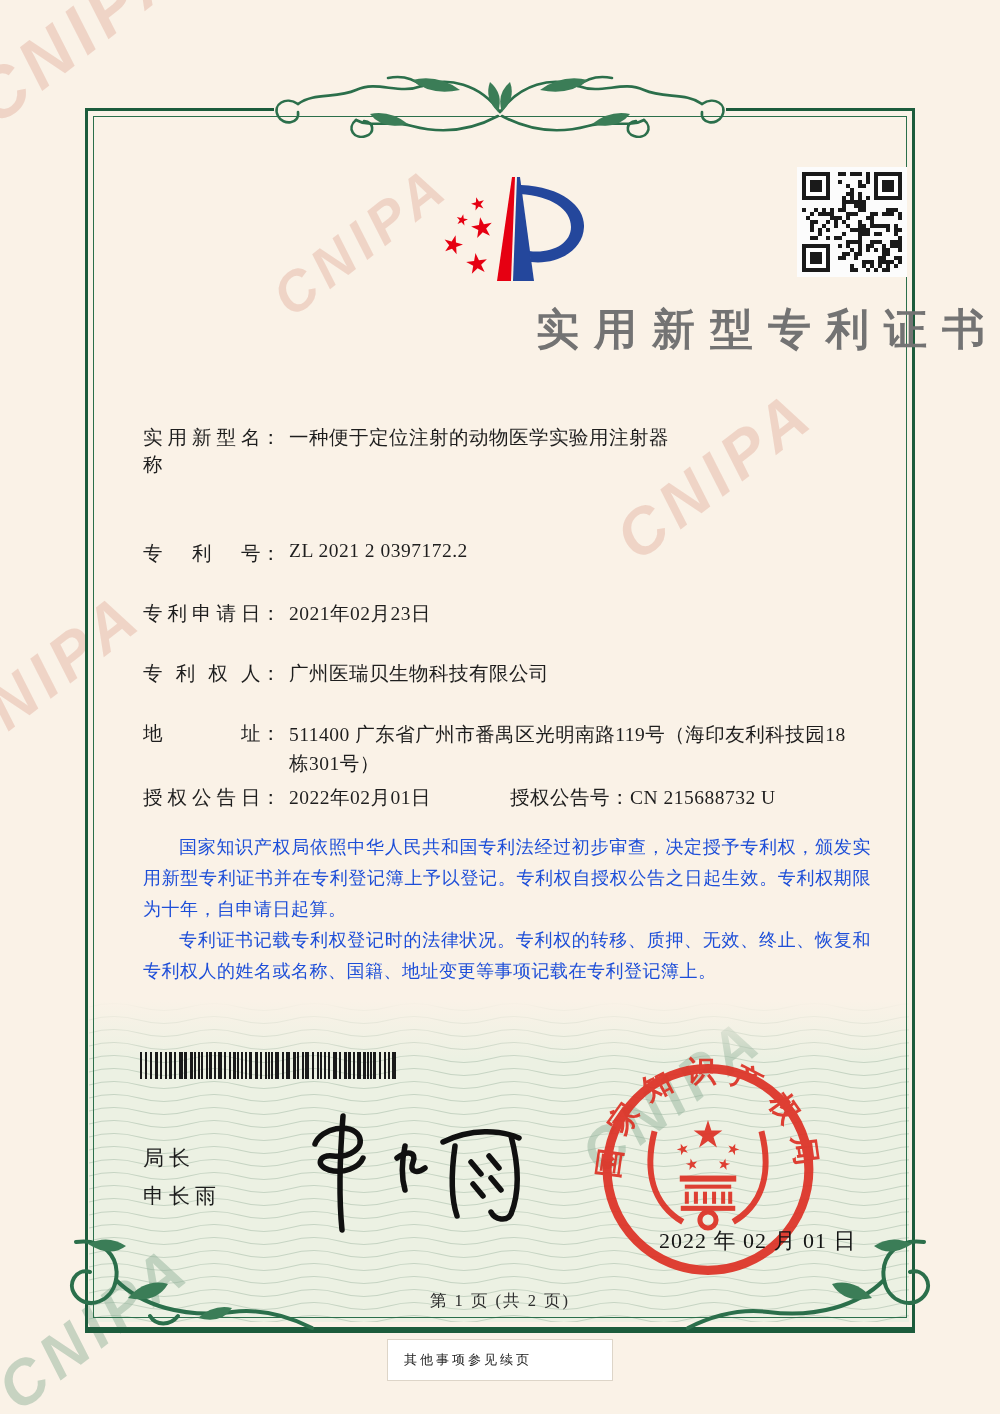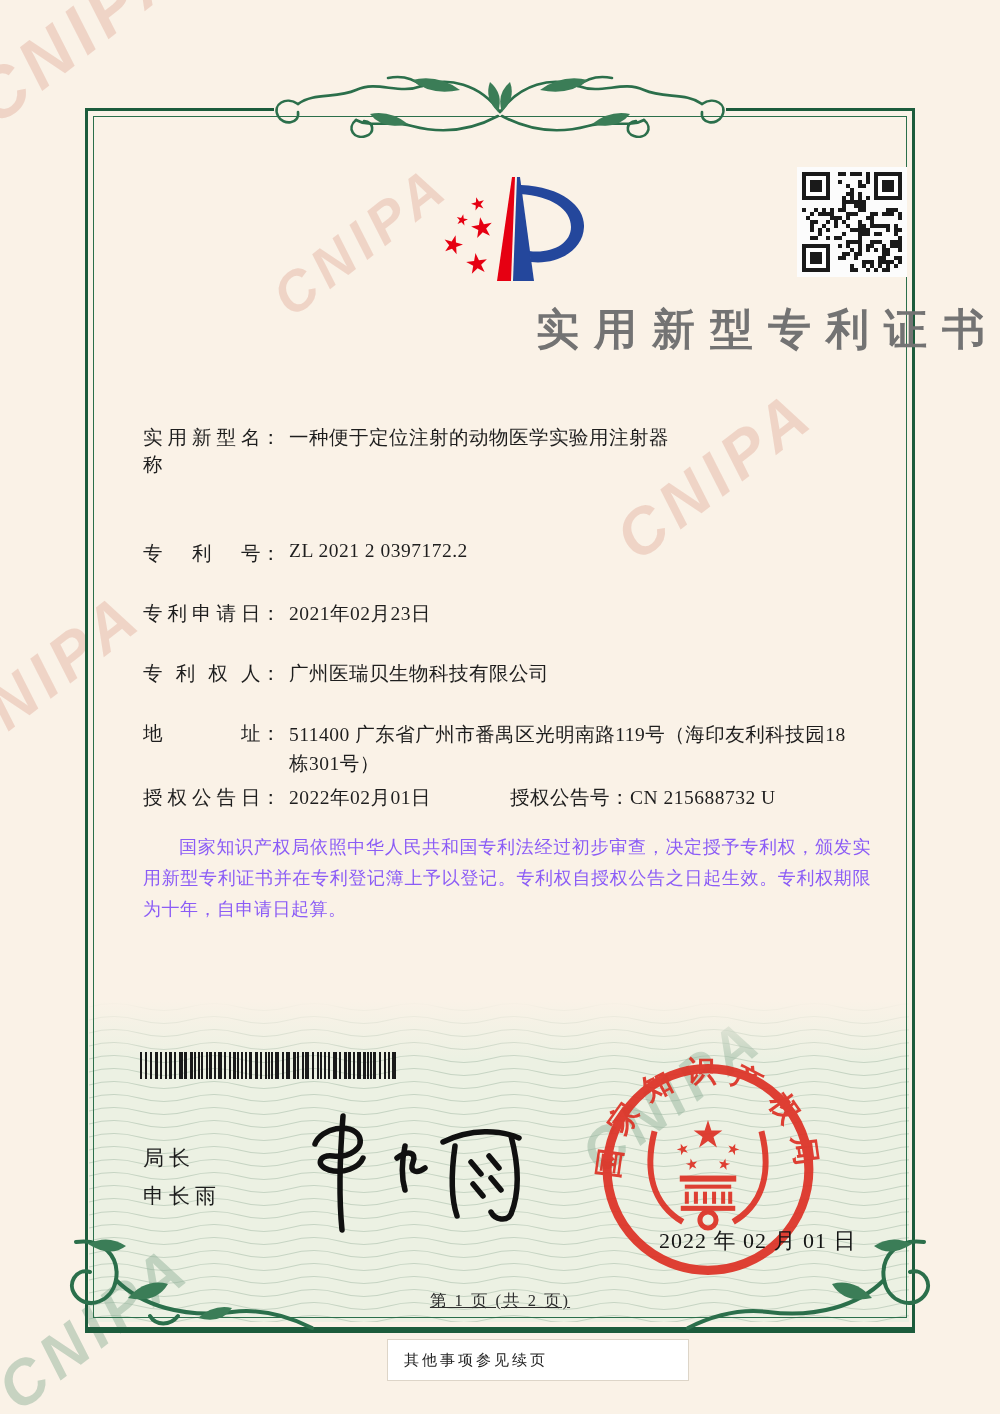--- a/index.html
+++ b/index.html
@@ -36,35 +36,35 @@
          letter-spacing:15px;text-indent:15px;color:#737373;z-index:5;}
   
   .row{position:absolute;left:143px;width:740px;font-size:19.5px;color:#1e1e1e;z-index:5;letter-spacing:.5px;}
   .flabel{display:inline-block;width:118px;text-align:justify;text-align-last:justify;vertical-align:top;}
   .colon{display:inline-block;vertical-align:top;}
   .fvalue{display:inline-block;vertical-align:top;margin-left:8px;}
   .fvalue.addr{width:572px;line-height:29px;}
   .grant{position:absolute;left:367px;top:0;}
   
   .paras{position:absolute;left:143px;top:832px;width:728px;font-size:18px;line-height:31px;
-         text-align:justify;color:#8b5cf6;z-index:5;letter-spacing:.5px;}
+         text-align:justify;color:#1d4ed8;z-index:5;letter-spacing:.5px;}
   .paras p{margin:0;text-indent:2em;}
   
   .barcode{position:absolute;left:140px;top:1052px;z-index:5;line-height:0;}
   .issuer-title{position:absolute;left:143px;top:1144px;font-size:21px;letter-spacing:5px;
          font-family:Liberation Mono, monospace;color:#1c1c1c;z-index:5;}
   .issuer-name{position:absolute;left:143px;top:1182px;font-size:21px;letter-spacing:5px;
          font-family:"Liberation Sans",sans-serif;color:#1c1c1c;z-index:5;}
   .signature{position:absolute;left:285px;top:1102px;z-index:6;}
   .seal{position:absolute;left:592px;top:1050px;z-index:6;opacity:.93;}
   .seal-date{position:absolute;left:627px;top:1226px;font-size:22px;color:#141414;z-index:7;letter-spacing:1px;margin-left:32px;}
   .page-num{position:absolute;left:0;top:1290px;width:100%;text-align:center;font-size:16.5px;
-         letter-spacing:2px;color:#2e2e2e;z-index:5;text-decoration:underline;}
-  .cont-note{position:absolute;left:388px;top:1340px;width:300px;height:40px;background:#fff;
-         box-shadow:0 0 0 1px rgba(120,110,90,.22);z-index:6;font-size:15px;letter-spacing:3px;
+         letter-spacing:2px;color:#2e2e2e;z-index:5;}
+  .cont-note{position:absolute;left:388px;top:1340px;width:224px;height:40px;background:#fff;
+         box-shadow:0 0 0 1px rgba(120,110,90,.22);z-index:6;font-size:13px;letter-spacing:3px;
          line-height:40px;padding-left:16px;box-sizing:border-box;color:#222;}
 </style>
 </head>
 <body>
 
 <div class="page">
 
   <svg width="0" height="0" style="position:absolute" aria-hidden="true">
     <defs>
       <polygon id="star" points="0,-1 0.2245,-0.309 0.951,-0.309 0.363,0.118 0.588,0.809 0,0.382 -0.588,0.809 -0.363,0.118 -0.951,-0.309 -0.2245,-0.309"></polygon>
@@ -350,20 +350,21 @@
   </div>
   <div class="row" style="top:784px">
     <span class="flabel">授权公告日</span><span class="colon">：</span><span class="fvalue">2022年02月01日</span>
     <span class="grant">
       <span>授权公告号</span><span>：</span><span>CN 215688732 U</span>
     </span>
   </div>
 
   <div class="paras">
     <p>国家知识产权局依照中华人民共和国专利法经过初步审查，决定授予专利权，颁发实用新型专利证书并在专利登记簿上予以登记。专利权自授权公告之日起生效。专利权期限为十年，自申请日起算。</p>
+    <p>专利证书记载专利权登记时的法律状况。专利权的转移、质押、无效、终止、恢复和专利权人的姓名或名称、国籍、地址变更等事项记载在专利登记簿上。</p>
   </div>
 
   <div class="barcode">
     <svg id="barcode-svg" width="262" height="27" viewBox="0 0 262 27" fill="#1a1a1a">
         <rect x="0" y="0" width="2" height="27"></rect>
         <rect x="5" y="0" width="2" height="27"></rect>
         <rect x="10" y="0" width="2" height="27"></rect>
         <rect x="15" y="0" width="3" height="27"></rect>
         <rect x="20" y="0" width="2" height="27"></rect>
         <rect x="25" y="0" width="2" height="27"></rect>

